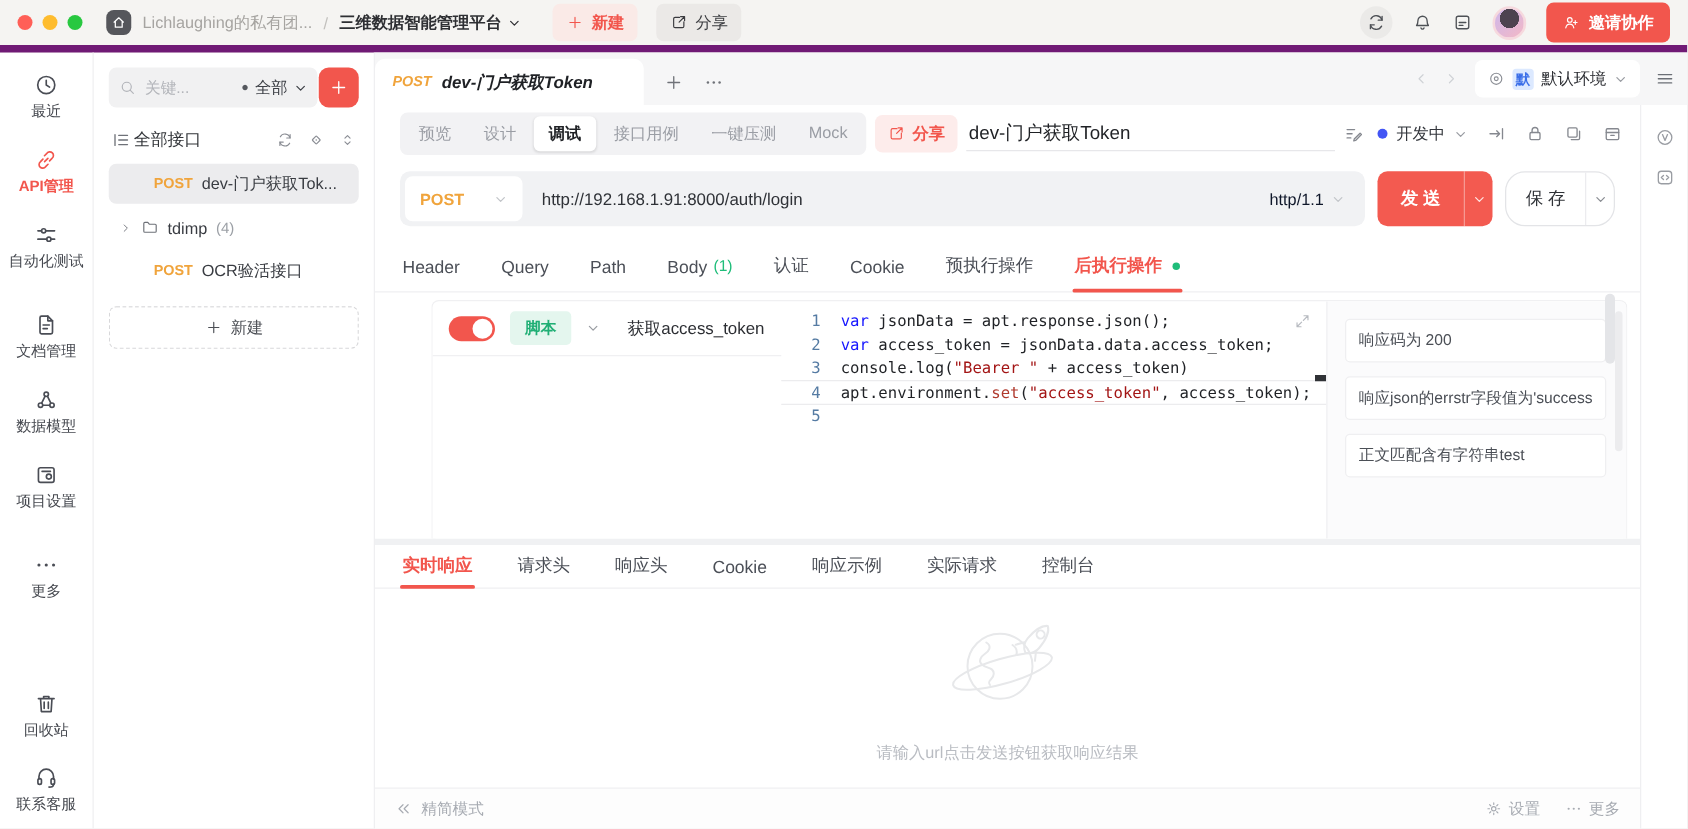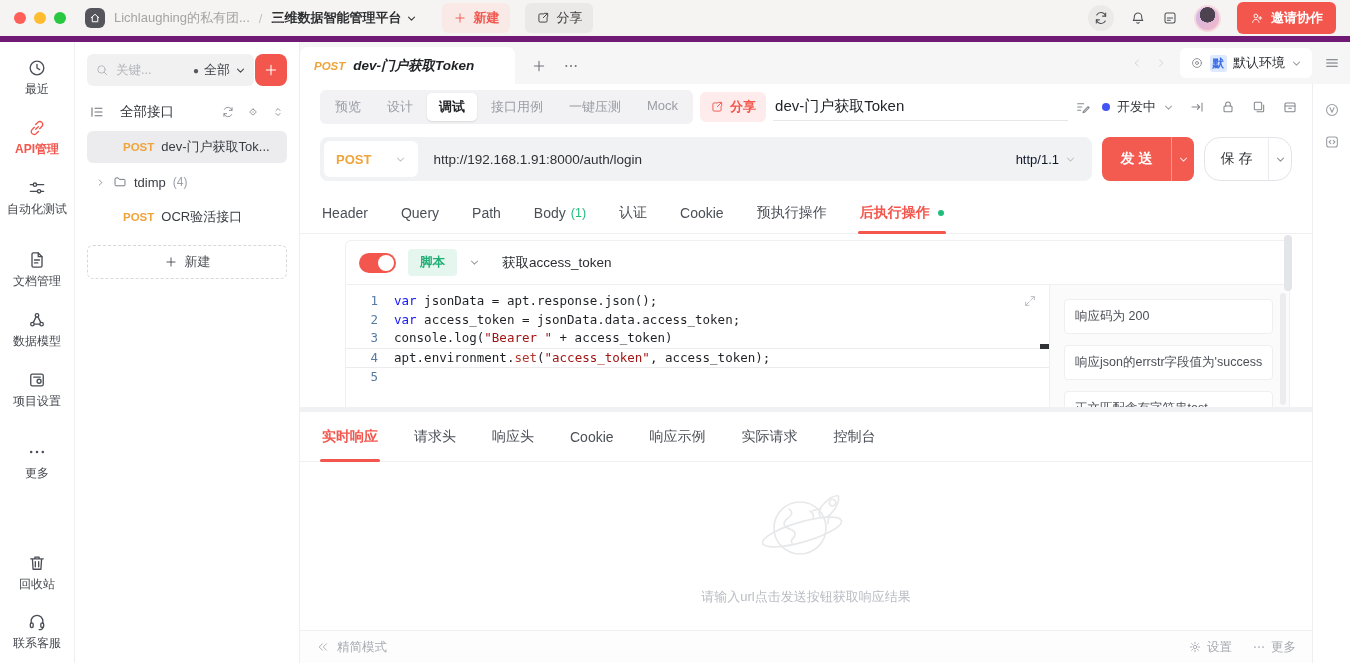--- a/index.html
+++ b/index.html
@@ -40,21 +40,21 @@
 
   
   .explorer{width:225px;flex:none;border-right:1px solid #efeff1;padding:12px 12px 0;display:flex;flex-direction:column;font-size:13px}
   .search-row{display:flex;gap:1px;align-items:center}
   .search-box{flex:1;height:32px;background:#f1f1f2;border-radius:6px;display:flex;align-items:center;padding:0 8px;gap:5px;color:#b3b5ba;cursor:text}
   .search-box input{border:0;background:transparent;outline:0;width:40px;font-size:12.5px;color:#3e4147;font-family:inherit}
   .search-box input::placeholder{color:#b3b5ba}
   .filter{color:#3e4147;display:flex;align-items:center;gap:5px;margin-left:auto;cursor:pointer}
   .filter .fdot{font-size:10px;color:#55585e}
   .add-btn{width:32px;height:32px;border-radius:8px;background:#f2564d;color:#fff;display:flex;align-items:center;justify-content:center;cursor:pointer}
-  .section-row{display:flex;align-items:center;gap:15px;margin:17px 2px 10px;color:#323539;font-size:13.5px}
+  .section-row{display:flex;align-items:center;gap:2px;margin:17px 2px 10px;color:#323539;font-size:13.5px}
   .section-icons{margin-left:auto;display:flex;gap:11px;color:#8b8e95}
   .section-icons .ic{cursor:pointer}
   .tree{display:flex;flex-direction:column;gap:3px}
   .tree-row{height:32px;display:flex;align-items:center;gap:7px;padding:0 8px;border-radius:6px;color:#393c42;cursor:pointer}
   .tree-row.selected{background:#ececee}
   .tree-row .indent{width:21px;flex:none}
   .tree-row .ic{color:#6e7178}
   .method{color:#f0a43c;font-weight:700;font-size:11.5px;flex:none}
   .t-label{white-space:nowrap;overflow:hidden}
   .count{color:#9ca0a6;font-size:12px}
@@ -104,42 +104,42 @@
   .save-main{flex:1;display:flex;align-items:center;justify-content:center}
   .save-caret{width:23px;border-left:1px solid #ececef;display:flex;align-items:center;justify-content:center;color:#8b8e94}
 
   .req-tabs{flex:none;display:flex;gap:33px;padding:0 22px;height:41px;align-items:stretch;border-bottom:1px solid #f0f0f2;font-size:14px;color:#4b4f57}
   .req-tab{position:relative;display:flex;align-items:center;gap:5px;cursor:pointer;white-space:nowrap}
   .req-tab.active{color:#f2564d;font-weight:700}
   .req-tab.active::after{content:"";position:absolute;left:-2px;right:-2px;bottom:-1px;height:3px;background:#f2564d;border-radius:2px}
   .badge-green{color:#1fbd7a;font-size:12.5px;font-weight:400}
   .dot-green{width:6px;height:6px;border-radius:50%;background:#1fbd7a;margin-left:3px}
 
-  .script-panel{flex:none;height:167px;margin:6px 22px 0 45px;border:1px solid #f0f0f2;border-bottom:none;border-radius:6px 6px 0 0;display:flex;flex-direction:column;overflow:hidden}
+  .script-panel{flex:none;height:191px;margin:6px 10px 0 45px;border:1px solid #f0f0f2;border-bottom:none;border-radius:6px 6px 0 0;display:flex;flex-direction:row;overflow:hidden}
   .script-head{height:44px;flex:none;display:flex;align-items:center;gap:12px;padding:0 13px;border-bottom:1px solid #f0f0f2}
   .toggle{width:37px;height:20px;border-radius:10px;background:#f2564d;position:relative;cursor:pointer;flex:none}
   .toggle::after{content:"";position:absolute;right:2px;top:2px;width:16px;height:16px;border-radius:50%;background:#fff}
   .script-type{background:#e4f6ee;color:#1fae74;font-size:12.5px;padding:5px 12px;border-radius:4px;font-weight:600;cursor:pointer}
   .script-head .chev{color:#9a9da3;cursor:pointer}
   .script-name{font-size:13.5px;color:#2c2e33;margin-left:10px}
   .script-body{flex:1;display:flex;min-height:0}
   .editor{flex:1;position:relative;font-family:"DejaVu Sans Mono",monospace;font-size:12.5px;padding-top:7px;min-width:0;cursor:text}
   .code-line{display:flex;height:18.5px;line-height:18.5px;white-space:pre}
   .code-line.current{border-top:1px solid #ececee;border-bottom:1px solid #ececee;height:20.5px}
   .lno{width:48px;flex:none;text-align:right;padding-right:16px;color:#557ba3}
   .tk-kw{color:#1414ff}.tk-str{color:#a31515}.tk-fn{color:#b03a2e}.tk-pl{color:#1f2125}
   .expand-btn{position:absolute;top:9px;right:12px;color:#b7bac0;cursor:pointer}
   .ruler-mark{position:absolute;right:0;top:59px;width:9px;height:5px;background:#303236}
   .snippets{width:240px;flex:none;background:#fbfbfc;border-left:1px solid #f0f0f2;padding:14px 16px 0 14px;position:relative;overflow:hidden}
   .snippet{background:#fff;border:1px solid #efeff1;border-radius:4px;padding:8px 10px;font-size:12.5px;color:#4b4f56;margin-bottom:11px;white-space:nowrap;overflow:hidden;cursor:pointer}
   .snip-scroll{position:absolute;right:3px;top:8px;width:6px;height:112px;background:#ececee;border-radius:3px}
   .main-scroll{position:absolute;right:20px;top:151px;width:8px;height:56px;background:#e4e5e8;border-radius:4px;z-index:5;cursor:grab}
 
   .divider{height:5px;background:#f0f1f3;flex:none}
-  .resp-tabs{flex:none;height:50px;display:flex;gap:36px;align-items:stretch;padding:0 22px;border-bottom:1px solid #f0f0f2;font-size:14px;color:#4b4f57}
+  .resp-tabs{flex:none;height:35px;display:flex;gap:36px;align-items:stretch;padding:0 22px;border-bottom:1px solid #f0f0f2;font-size:14px;color:#4b4f57}
   .resp-empty{flex:1;display:flex;flex-direction:column;align-items:center;justify-content:center;gap:24px;color:#b9bcc2;font-size:13px;min-height:0}
 
   .statusbar{height:33px;flex:none;border-top:1px solid #f0f0f2;display:flex;align-items:center;padding:0 16px;font-size:12.5px;color:#a7abb2;gap:8px;background:#fdfdfd}
   .statusbar .left{display:flex;align-items:center;gap:7px;cursor:pointer}
   .status-right{margin-left:auto;display:flex;gap:20px;align-items:center}
   .status-right>div{display:flex;align-items:center;gap:5px;cursor:pointer}
 </style>
 </head>
 <body>
 

